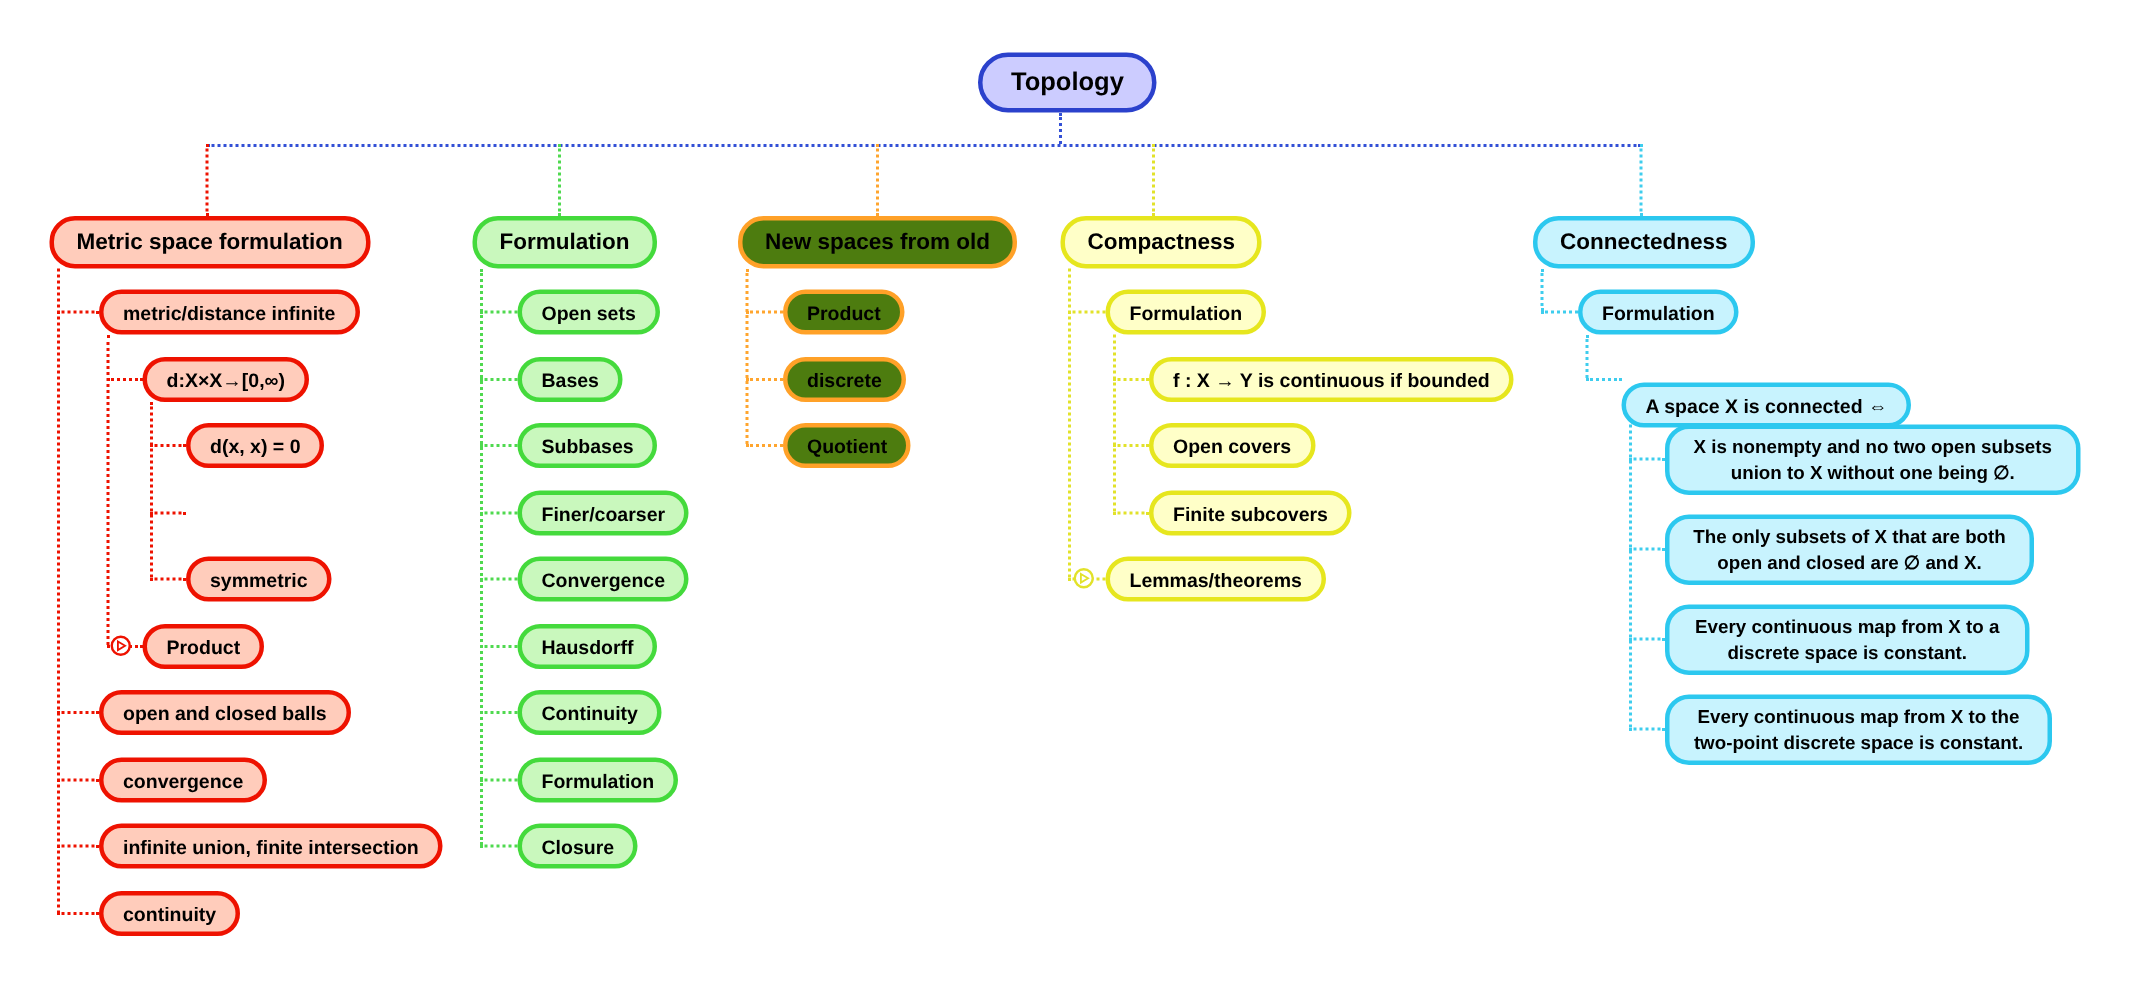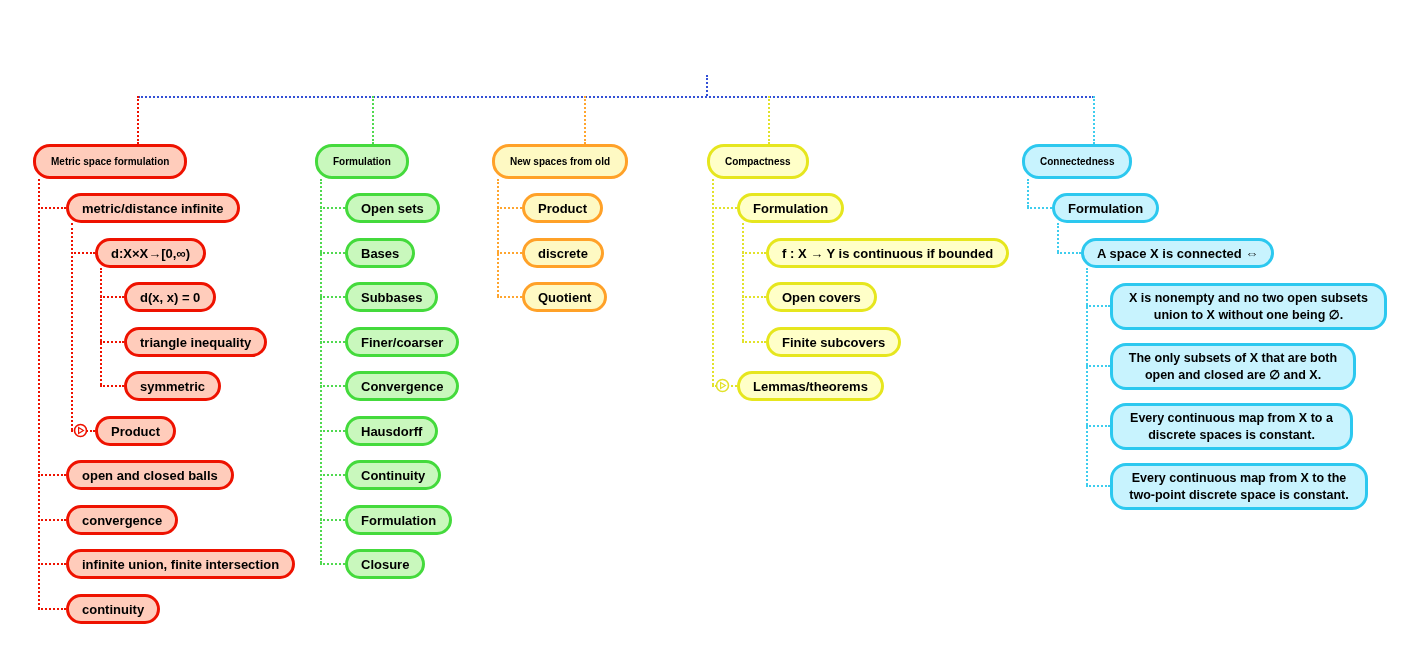--- a/index.html
+++ b/index.html
@@ -12,27 +12,27 @@
   .c-red{border-color:#ee1200;}
   .c-green{border-color:#4fd94f;}
   .c-orange{border-color:#ffa52e;}
   .c-yellow{border-color:#e2e22a;}
   .c-cyan{border-color:#3ecdee;}
   
   .node{position:absolute;box-sizing:border-box;display:flex;align-items:center;justify-content:center;
         font-weight:bold;color:#000;white-space:nowrap;background:#fff;}
   .root-node{height:40px;padding:0 19px;border:3px solid #2b41cc;background:#ccccff;
              border-radius:20px;font-size:17px;}
-  .title{height:35px;padding:0 15px;border:3px solid;border-radius:17px;font-size:10px;}
+  .title{height:35px;padding:0 15px;border:3px solid;border-radius:17px;font-size:15px;}
   .child{height:30px;padding:0 13px;border:3px solid;border-radius:15px;font-size:13px;}
   .multi{white-space:normal;text-align:center;height:47px;font-size:12.5px;line-height:1.32;
          padding:0 6px;border-radius:16px;}
   .red{border-color:#ee1200;background:#ffccbb;}
   .green{border-color:#44da3c;background:#c9f8bd;}
-  .orange{border-color:#ffa128;background:#fef9c3;}
+  .orange{border-color:#ffa128;background:#4d7c0f;}
   .yellow{border-color:#e6e61e;background:#ffffc8;}
   .cyan{border-color:#2cc8ef;background:#c8f3fe;}
   .fold{position:absolute;width:15px;height:15px;}
 </style>
 </head>
 <body>
 
 <div class="canvas">
 
   <div class="vline c-blue" style="left:706px;top:75px;height:21px"></div>
@@ -84,26 +84,26 @@
   <div class="vline c-cyan" style="left:1027px;top:179px;height:28px"></div>
   <div class="hline c-cyan" style="left:1027px;top:207px;width:25px"></div>
   <div class="vline c-cyan" style="left:1057px;top:223px;height:29px"></div>
   <div class="hline c-cyan" style="left:1057px;top:252px;width:24px"></div>
   <div class="vline c-cyan" style="left:1086px;top:268px;height:217px"></div>
   <div class="hline c-cyan" style="left:1086px;top:305px;width:24px"></div>
   <div class="hline c-cyan" style="left:1086px;top:365px;width:24px"></div>
   <div class="hline c-cyan" style="left:1086px;top:425px;width:24px"></div>
   <div class="hline c-cyan" style="left:1086px;top:485px;width:24px"></div>
 
+  <div class="node root-node" style="left:652px;top:35px">Topology</div>
 
   <div class="node title red" style="left:33px;top:144px">Metric space formulation</div>
   <div class="node child red" style="left:66px;top:193px">metric/distance infinite</div>
   <div class="node child red" style="left:95px;top:238px">d:X×X→[0,∞)</div>
   <div class="node child red" style="left:124px;top:282px">d(x, x) = 0</div>
-  <div class="node child red" style="left:124px;top:327px">triangle inequality</div>
   <div class="node child red" style="left:124px;top:371px">symmetric</div>
   <div class="node child red" style="left:95px;top:416px">Product</div>
   <div class="node child red" style="left:66px;top:460px">open and closed balls</div>
   <div class="node child red" style="left:66px;top:505px">convergence</div>
   <div class="node child red" style="left:66px;top:549px">infinite union, finite intersection</div>
   <div class="node child red" style="left:66px;top:594px">continuity</div>
   <svg class="fold" style="left:73px;top:423px" viewBox="0 0 15 15">
     <circle cx="7.5" cy="7.5" r="6" fill="#ffffff" stroke="#ee1200" stroke-width="1.6"></circle>
     <path d="M5.6 4.6 L10.4 7.5 L5.6 10.4 Z" fill="none" stroke="#ee1200" stroke-width="1.2"></path>
   </svg>
@@ -130,19 +130,19 @@
   <div class="node child yellow" style="left:766px;top:282px">Open covers</div>
   <div class="node child yellow" style="left:766px;top:327px">Finite subcovers</div>
   <div class="node child yellow" style="left:737px;top:371px">Lemmas/theorems</div>
   <svg class="fold" style="left:715px;top:378px" viewBox="0 0 15 15">
     <circle cx="7.5" cy="7.5" r="6" fill="#ffffff" stroke="#e2e22a" stroke-width="1.6"></circle>
     <path d="M5.6 4.6 L10.4 7.5 L5.6 10.4 Z" fill="none" stroke="#e2e22a" stroke-width="1.2"></path>
   </svg>
 
   <div class="node title cyan" style="left:1022px;top:144px">Connectedness</div>
   <div class="node child cyan" style="left:1052px;top:193px">Formulation</div>
-  <div class="node child cyan" style="left:1081px;top:238px">A space X is connected ⇔</div>
+  <div class="node child cyan" style="left:1081px;top:255px">A space X is connected ⇔</div>
   <div class="node child multi cyan" style="left:1110px;top:283px;width:277px">X is nonempty and no two open subsets union to X without one being ∅.</div>
   <div class="node child multi cyan" style="left:1110px;top:343px;width:246px">The only subsets of X that are both open and closed are ∅ and X.</div>
-  <div class="node child multi cyan" style="left:1110px;top:403px;width:243px">Every continuous map from X to a discrete spaces is constant.</div>
+  <div class="node child multi cyan" style="left:1110px;top:403px;width:243px">Every continuous map from X to a discrete space is constant.</div>
   <div class="node child multi cyan" style="left:1110px;top:463px;width:258px">Every continuous map from X to the two-point discrete space is constant.</div>
 
 </div>
 
 </body></html>

